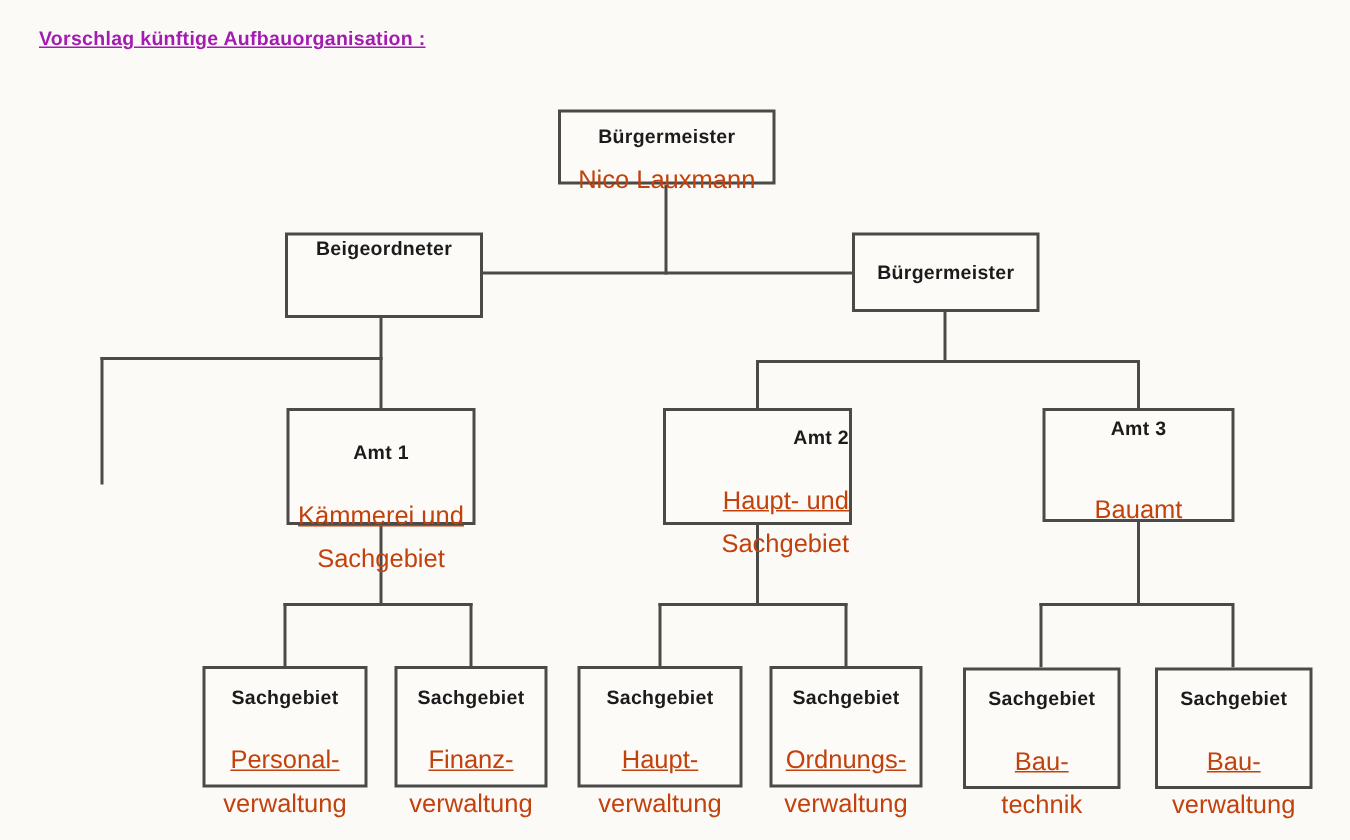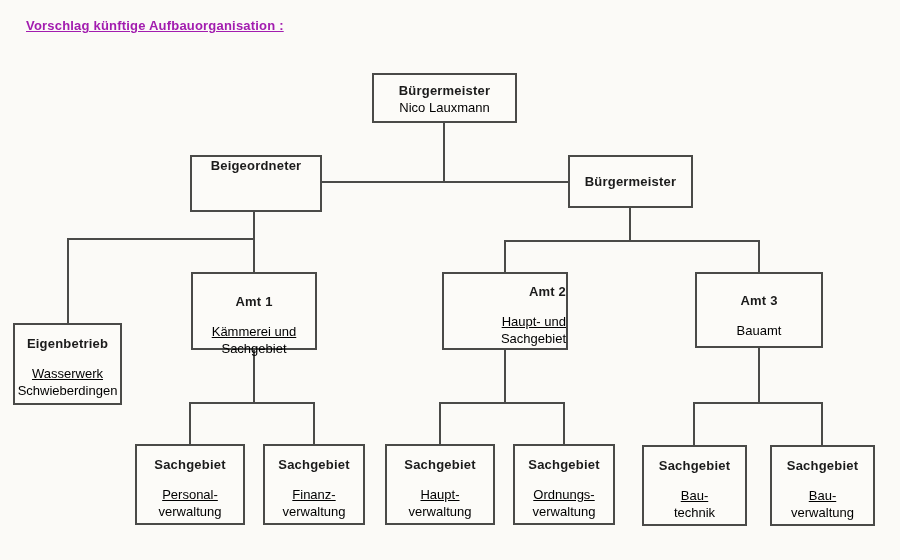--- a/index.html
+++ b/index.html
@@ -31,41 +31,42 @@
   }
   .node {
     position: absolute;
     border: 2px solid #4a4a48;
     background: #fcfbf8;
     box-sizing: border-box;
     display: flex;
     flex-direction: column;
     align-items: center;
     text-align: center;
+    gap: 12px;
   }
   .node-title {
     font-weight: bold;
     font-size: 13px;
     line-height: 17px;
     letter-spacing: 0.2px;
   }
   .node-sub {
-    font-size: 13px;
+    font-size: 17px;
     line-height: 17px;
-    color: #000000;
+    color: #c2410c;
   }
   .sub-gap { margin-top: 13px; text-decoration: underline; }
 
   
   .n-top          { left: 372px; top: 73px;  width: 145px; height: 50px; padding-top: 7px; }
   .n-beig         { left: 190px; top: 155px; width: 132px; height: 57px; }
   .n-bgm2         { left: 568px; top: 155px; width: 125px; height: 53px; justify-content: center; }
   .n-amt1         { left: 191px; top: 272px; width: 126px; height: 78px; padding-top: 19px; }
   .n-amt2         { left: 442px; top: 272px; width: 126px; height: 78px; padding-top: 9px; align-items: flex-end; }
-  .n-amt3         { left: 695px; top: 272px; width: 128px; height: 76px; padding-top: 18px; }
+  .n-amt3         { left: 695px; top: 272px; width: 128px; height: 76px; padding-top: 3px; }
   .n-eigen        { left: 13px;  top: 323px; width: 109px; height: 82px; padding-top: 10px; }
   .n-sg1          { left: 135px; top: 444px; width: 110px; height: 81px; padding-top: 10px; }
   .n-sg2          { left: 263px; top: 444px; width: 102px; height: 81px; padding-top: 10px; }
   .n-sg3          { left: 385px; top: 444px; width: 110px; height: 81px; padding-top: 10px; }
   .n-sg4          { left: 513px; top: 444px; width: 102px; height: 81px; padding-top: 10px; }
   .n-sg5          { left: 642px; top: 445px; width: 105px; height: 81px; padding-top: 10px; }
   .n-sg6          { left: 770px; top: 445px; width: 105px; height: 81px; padding-top: 10px; }
 
   .line {
     position: absolute;
@@ -128,25 +129,20 @@
     <div class="node-sub sub-gap">Haupt- und</div>
     <div class="node-sub">Sachgebiet</div>
   </div>
 
   <div class="node n-amt3">
     <div class="node-title">Amt 3</div>
     <div class="node-sub sub-gap"></div>
     <div class="node-sub">Bauamt</div>
   </div>
 
-  <div class="node n-eigen">
-    <div class="node-title">Eigenbetrieb</div>
-    <div class="node-sub sub-gap">Wasserwerk</div>
-    <div class="node-sub">Schwieberdingen</div>
-  </div>
 
   <div class="node n-sg1">
     <div class="node-title">Sachgebiet</div>
     <div class="node-sub sub-gap">Personal-</div>
     <div class="node-sub">verwaltung</div>
   </div>
 
   <div class="node n-sg2">
     <div class="node-title">Sachgebiet</div>
     <div class="node-sub sub-gap">Finanz-</div>

